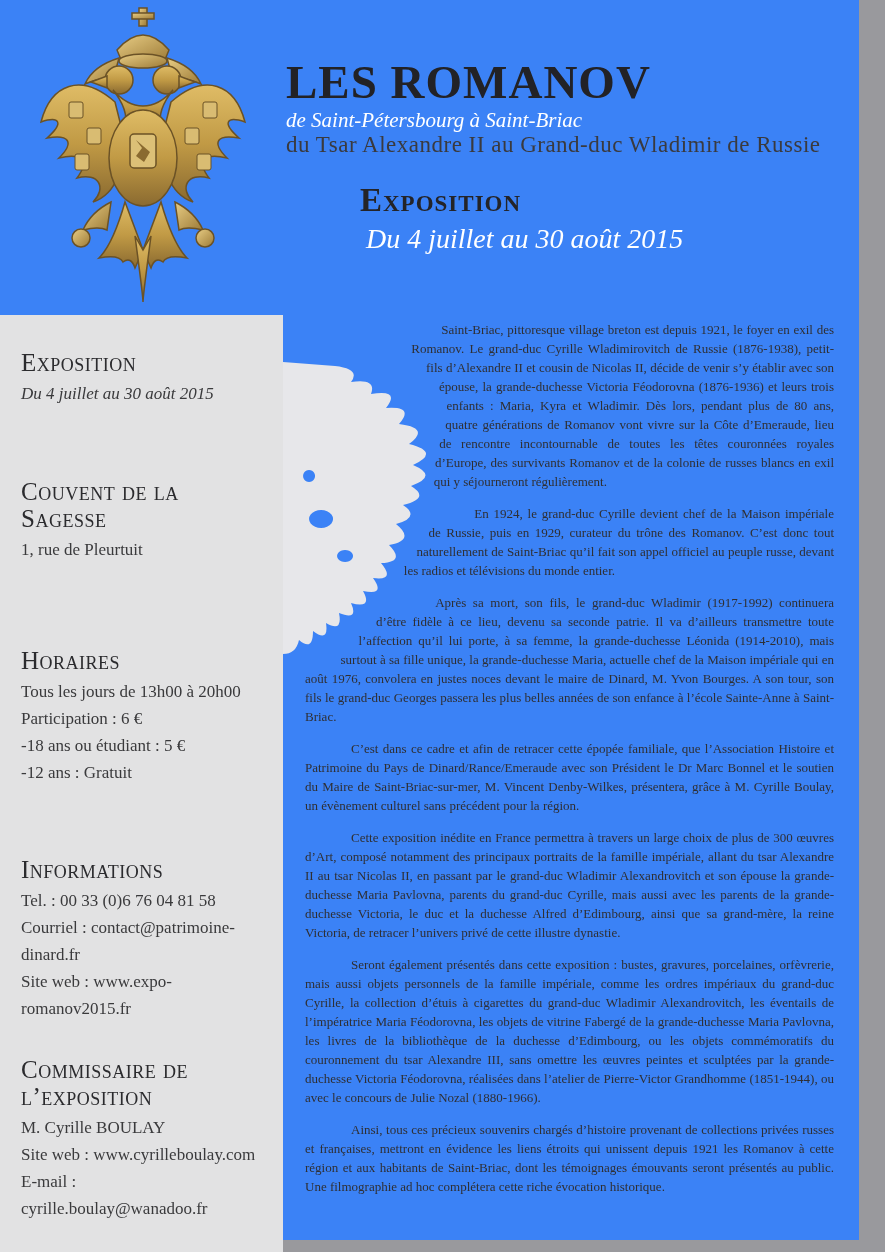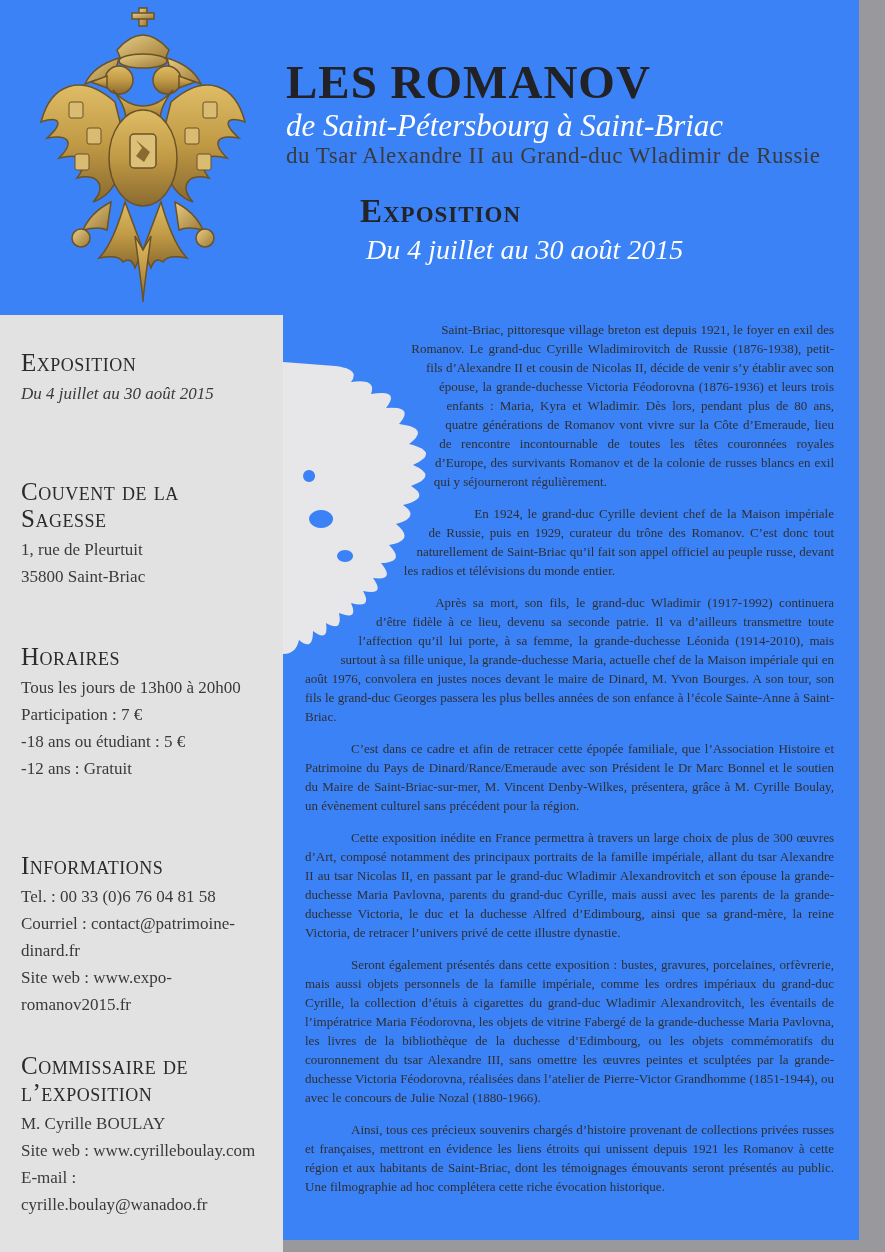--- a/index.html
+++ b/index.html
@@ -10,37 +10,37 @@
   }
   
   .edge-right{position:absolute;right:0;top:0;width:26px;height:100%;background:#99999d;}
   .edge-bottom{position:absolute;left:283px;right:26px;bottom:0;height:12px;background:#99999d;}
 
   
   .header{position:absolute;left:0;top:0;width:885px;height:315px;}
   .emblem{position:absolute;left:32px;top:6px;width:222px;height:300px;}
   .titleblock{position:absolute;left:286px;top:58px;width:560px;}
   .title{font-size:47px;font-weight:600;letter-spacing:1px;color:#222226;line-height:1.05;}
-  .subtitle{font-size:31px;font-style:italic;color:#ffffff;margin-top:2px;line-height:1.1;}
+  .subtitle{font-size:21px;font-style:italic;color:#ffffff;margin-top:2px;line-height:1.1;}
   .subheading{font-size:23px;color:#3a3a3e;letter-spacing:0.5px;}
   .event{margin-top:24px;margin-left:74px;}
   .event-label{font-variant:small-caps;font-size:33px;font-weight:600;color:#242428;letter-spacing:1px;}
   .event-dates{font-size:28px;font-style:italic;color:#ffffff;margin-top:4px;margin-left:6px;}
 
   
   .sidebar{
     position:absolute;left:0;top:315px;width:283px;height:937px;
     background:#e2e2e3;box-sizing:border-box;padding:34px 16px 0 21px;color:#3a3a3c;
   }
   .sec{margin-bottom:34px;}
   .sec-title{font-variant:small-caps;font-size:25px;color:#2b2b2e;letter-spacing:0.5px;line-height:1.08;margin-bottom:4px;}
   .sec-line{font-size:17px;line-height:27px;}
   .sec-exposition .sec-line{font-style:italic;}
   .sec-couvent{margin-top:71px;}
-  .sec-horaires{margin-top:53px;}
+  .sec-horaires{margin-top:84px;}
   .sec-informations{margin-top:70px;}
   .sec-commissaire{margin-top:19px;}
   .sec-organisateur{margin-top:47px;}
 
   
   .main{
     position:absolute;left:283px;top:315px;width:575px;box-sizing:border-box;
     padding:5px 24px 0 22px;color:#2f2f33;
   }
   .main p{
@@ -138,27 +138,26 @@
   <div class="sidebar">
 
     <div class="sec sec-exposition">
       <div class="sec-title">Exposition</div>
       <div class="sec-line">Du 4 juillet au 30 août 2015</div>
     </div>
 
     <div class="sec sec-couvent">
       <div class="sec-title">Couvent de la Sagesse</div>
       <div class="sec-line">1, rue de Pleurtuit</div>
-      <div class="sec-line">35800 Saint-Briac</div>
     </div>
 
     <div class="sec sec-horaires">
       <div class="sec-title">Horaires</div>
       <div class="sec-line">Tous les jours de 13h00 à 20h00</div>
-      <div class="sec-line">Participation : 7 €</div>
+      <div class="sec-line">Participation : 6 €</div>
       <div class="sec-line">-18 ans ou étudiant : 5 €</div>
       <div class="sec-line">-12 ans : Gratuit</div>
     </div>
 
     <div class="sec sec-informations">
       <div class="sec-title">Informations</div>
       <div class="sec-line">Tel. : 00 33 (0)6 76 04 81 58</div>
       <div class="sec-line">Courriel : contact@patrimoine-dinard.fr</div>
       <div class="sec-line">Site web : www.expo-romanov2015.fr</div>
     </div>

